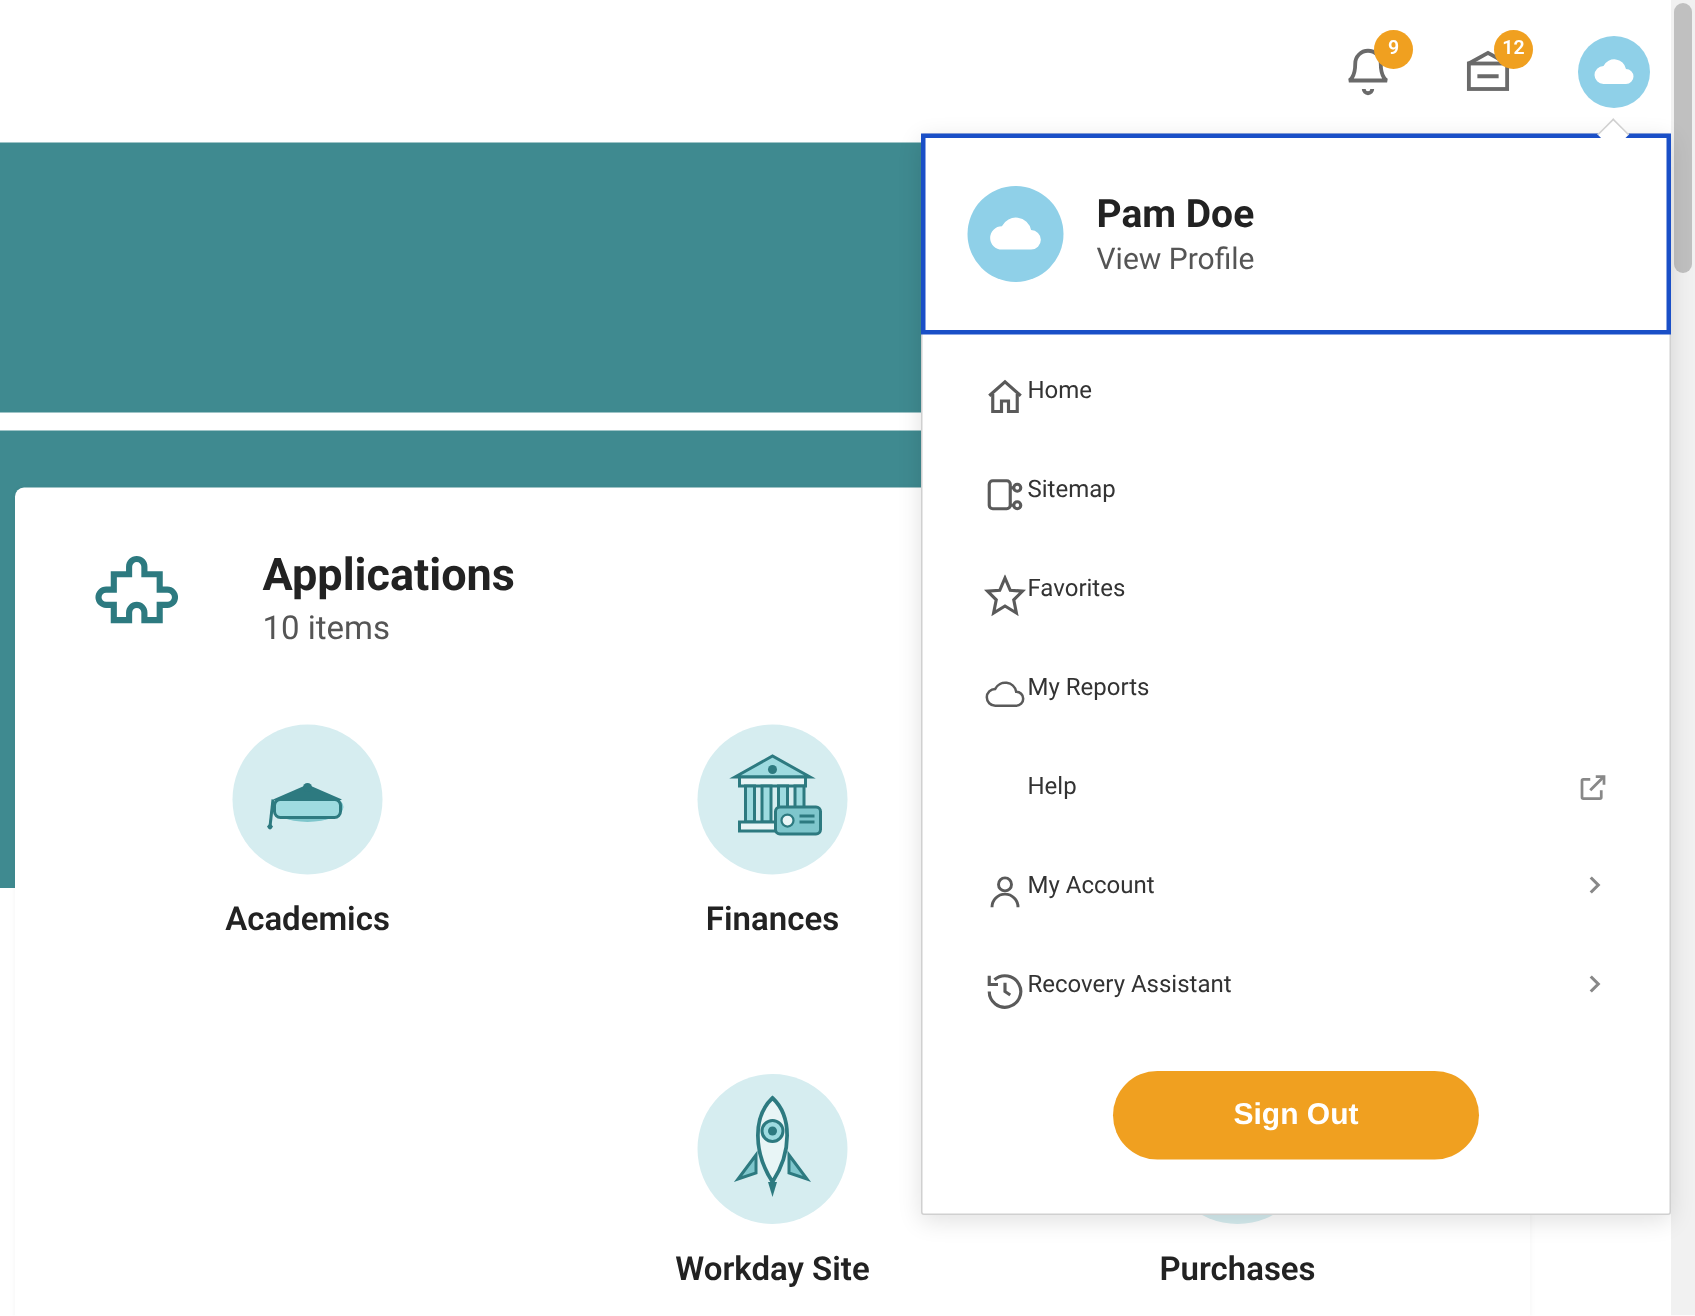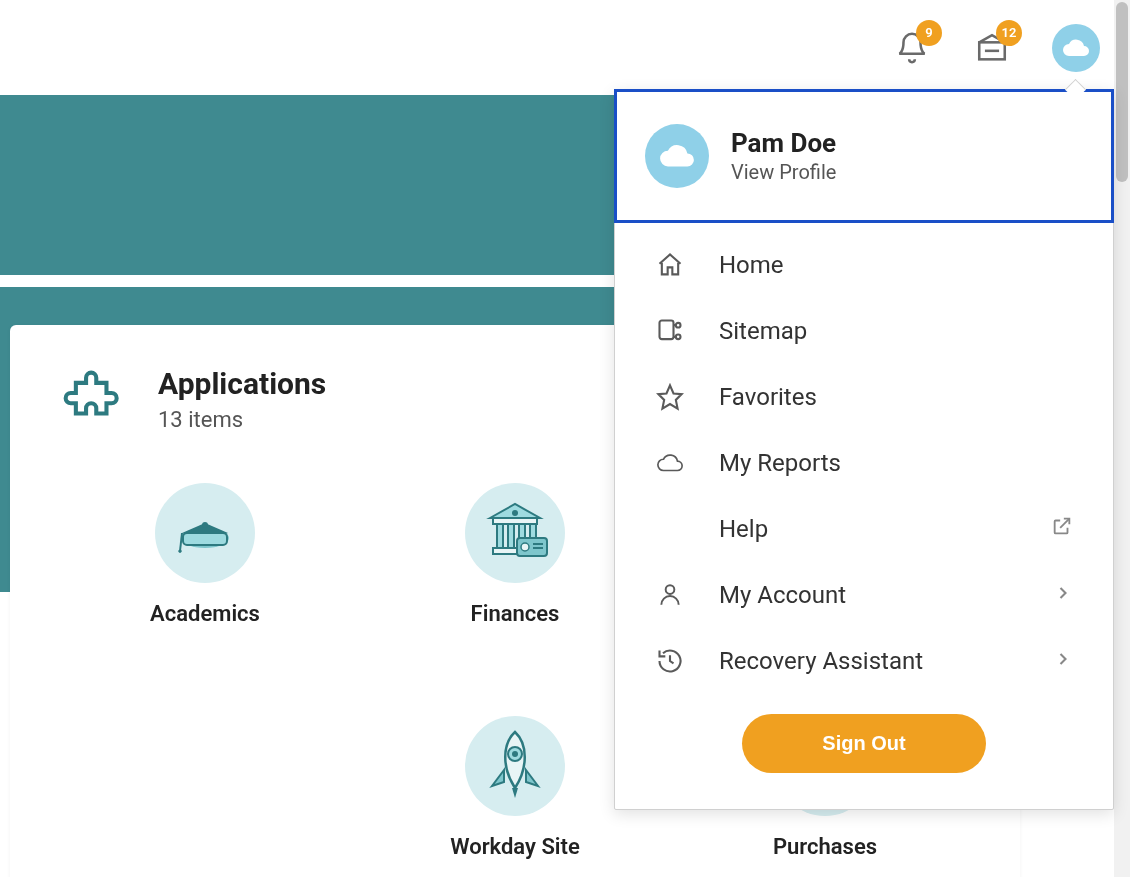--- a/index.html
+++ b/index.html
@@ -83,21 +83,21 @@
     right: 110px;
     top: 325px;
     background: #fff;
     border-radius: 6px;
     padding: 40px 50px;
     box-shadow: 0 1px 4px rgba(0,0,0,0.05);
   }
   .apps-header {
     display: flex;
     align-items: center;
-    gap: 30px;
+    gap: 47px;
     margin-bottom: 50px;
   }
   .apps-title {
     font-size: 30px;
     font-weight: 700;
     color: #222;
   }
   .apps-count {
     font-size: 22px;
     color: #555;
@@ -184,25 +184,24 @@
   .profile-view {
     font-size: 20px;
     color: #555;
     margin-top: 2px;
   }
   .menu-list {
     padding: 10px 0 30px 0;
   }
   .menu-item {
     display: flex;
-    align-items: center;
+    align-items: flex-start;
     padding: 18px 40px;
-    gap: 34px;
-    cursor: pointer;
-    font-size: 24px;
+    cursor: pointer;
+    font-size: 16px;
     color: #333;
   }
   .menu-icon {
     width: 30px;
     height: 30px;
     display: flex;
     align-items: center;
     justify-content: center;
     flex-shrink: 0;
     color: #5a5a5a;
@@ -282,21 +281,21 @@
 <div class="teal-band"></div>
 <div class="teal-band-2"></div>
 
 <div class="apps-card">
   <div class="apps-header">
     <svg width="68" height="68" viewBox="0 0 24 24" fill="none" stroke="#2d7a80" stroke-width="1.6">
       <path d="M4 7h4V5a2 2 0 1 1 4 0v2h4v4h2a2 2 0 1 1 0 4h-2v4h-4v-2a2 2 0 1 0-4 0v2H4v-4H2a2 2 0 1 1 0-4h2V7z" transform="translate(2,0) scale(0.9)"></path>
     </svg>
     <div>
       <div class="apps-title">Applications</div>
-      <div class="apps-count">13 items</div>
+      <div class="apps-count">10 items</div>
     </div>
   </div>
 
   <div class="apps-grid">
 
     <div class="app-item">
       <div class="app-icon-bg">
         <svg width="70" height="60" viewBox="0 0 70 60">
           <ellipse cx="35" cy="35" rx="24" ry="10" fill="#7ec6cc"></ellipse>
           <path d="M12 30 L35 20 L58 30 L35 40 Z" fill="#2d7a80"></path>

